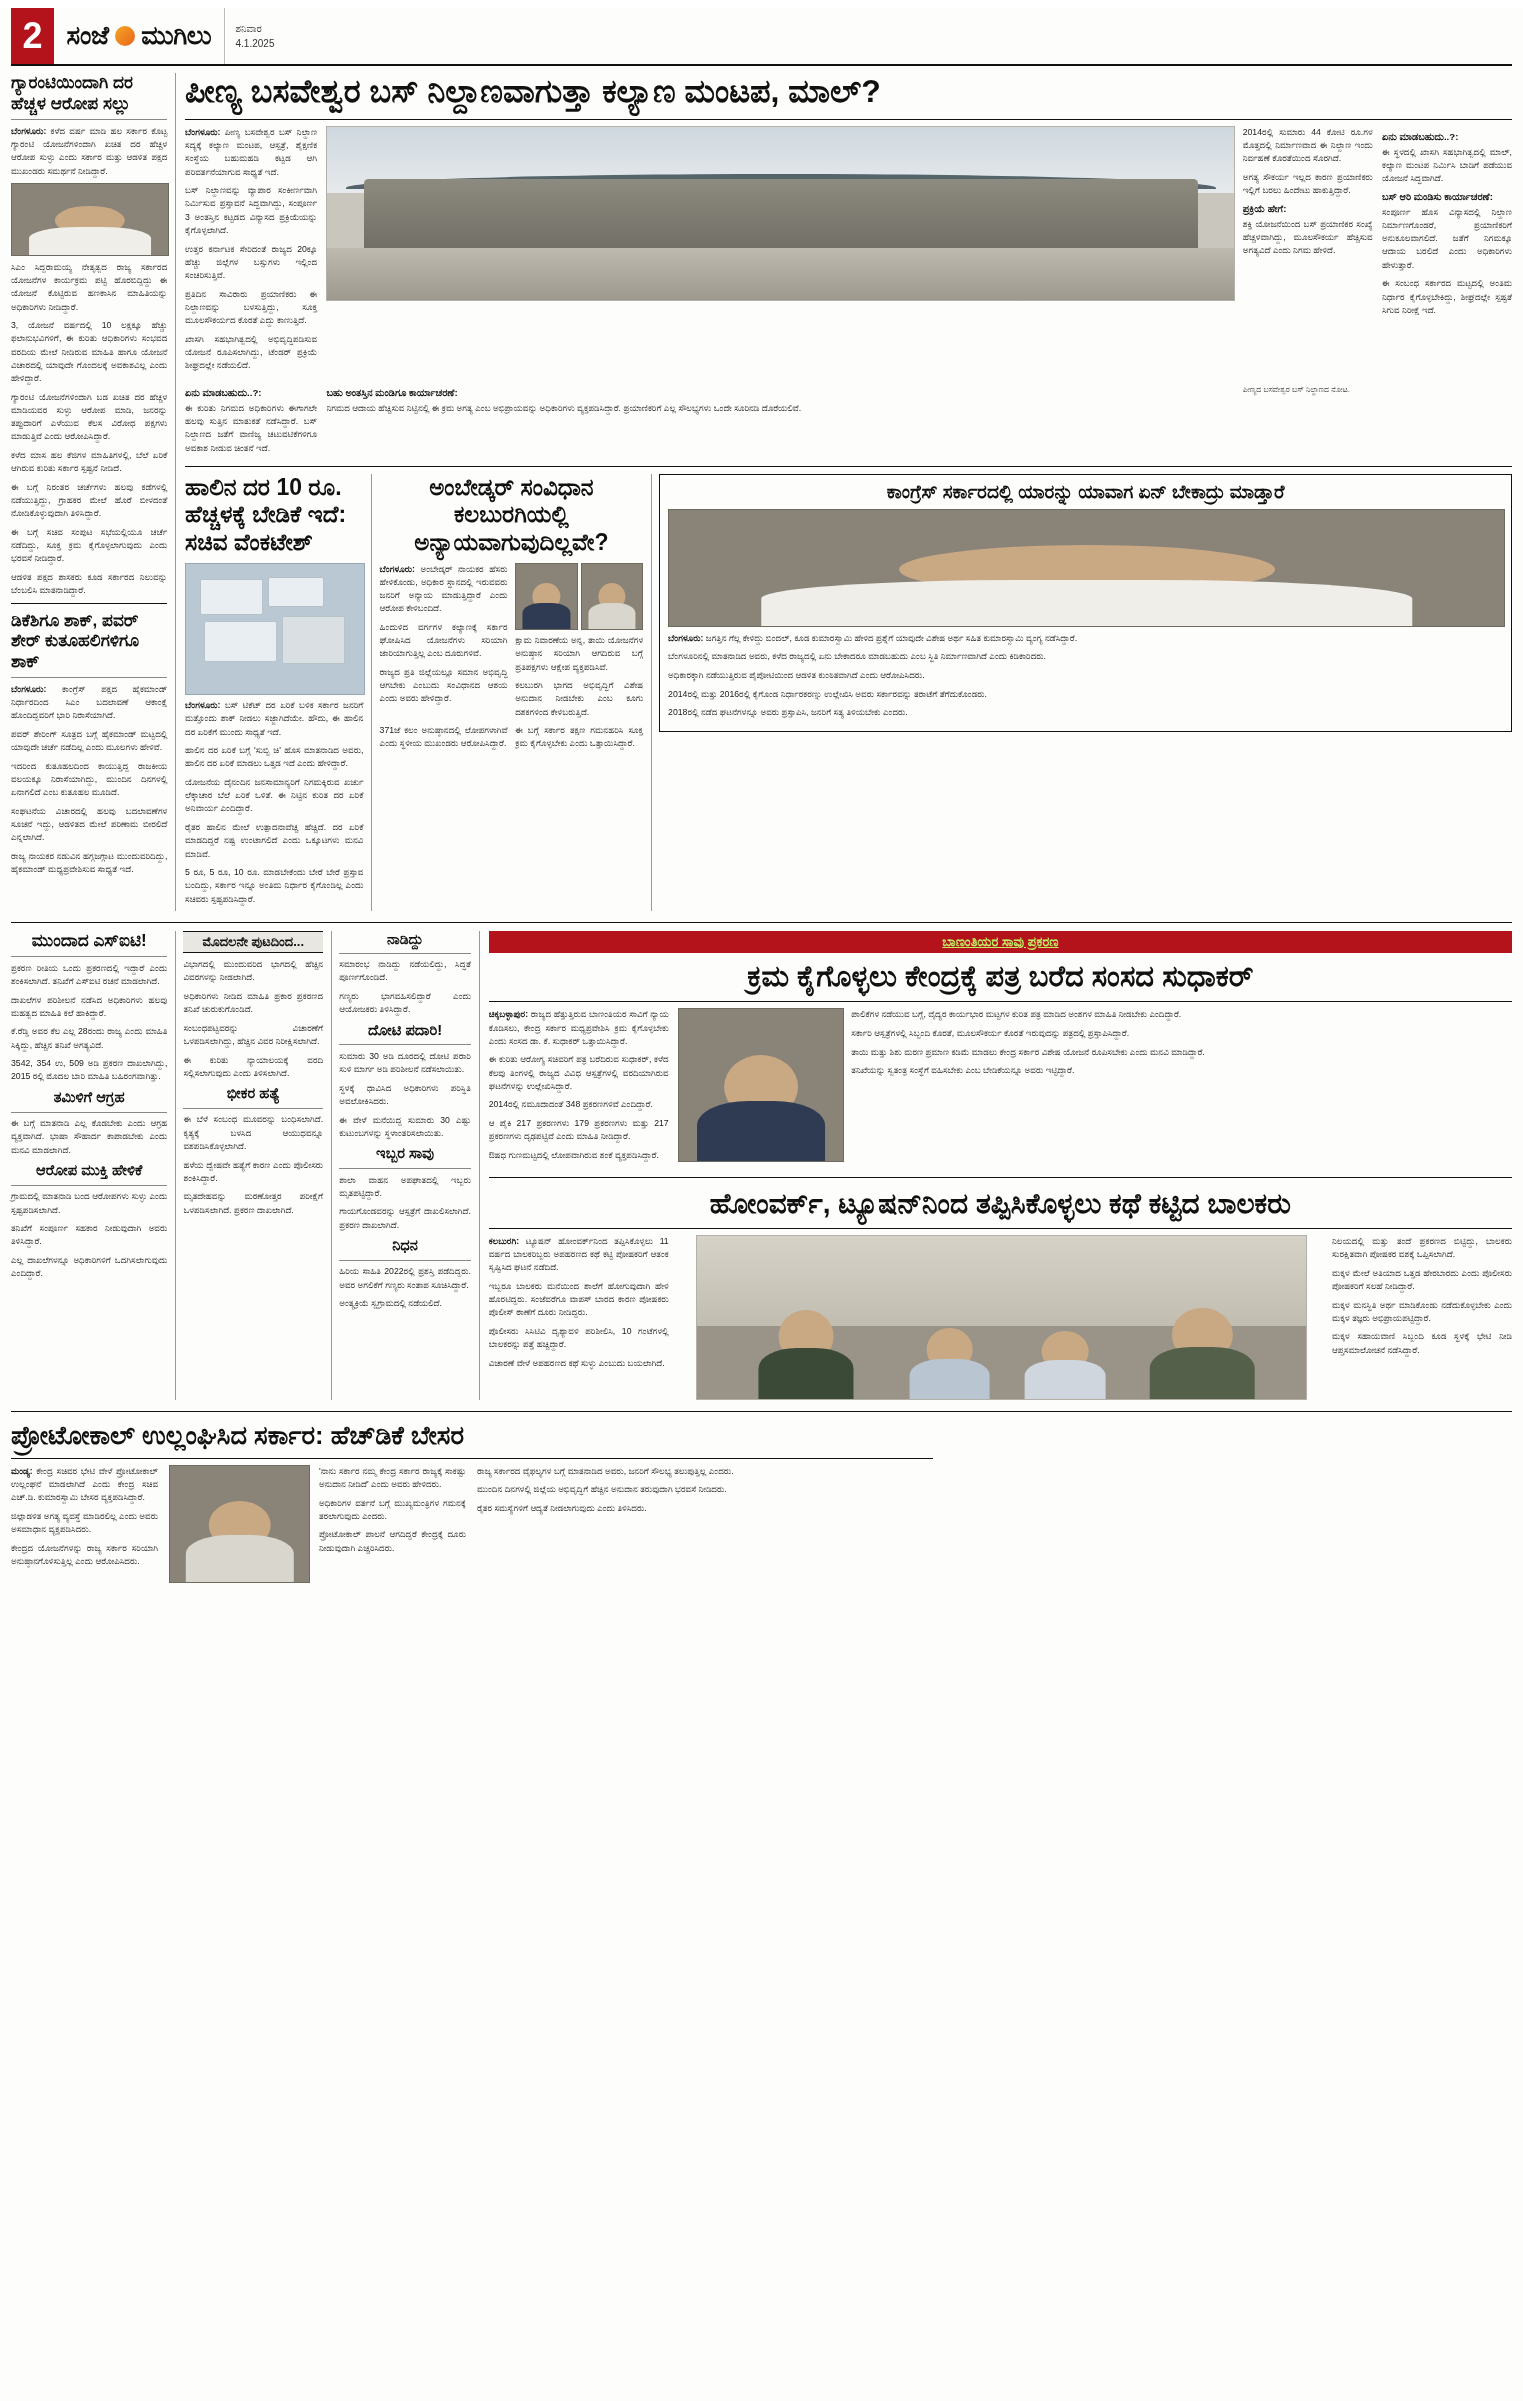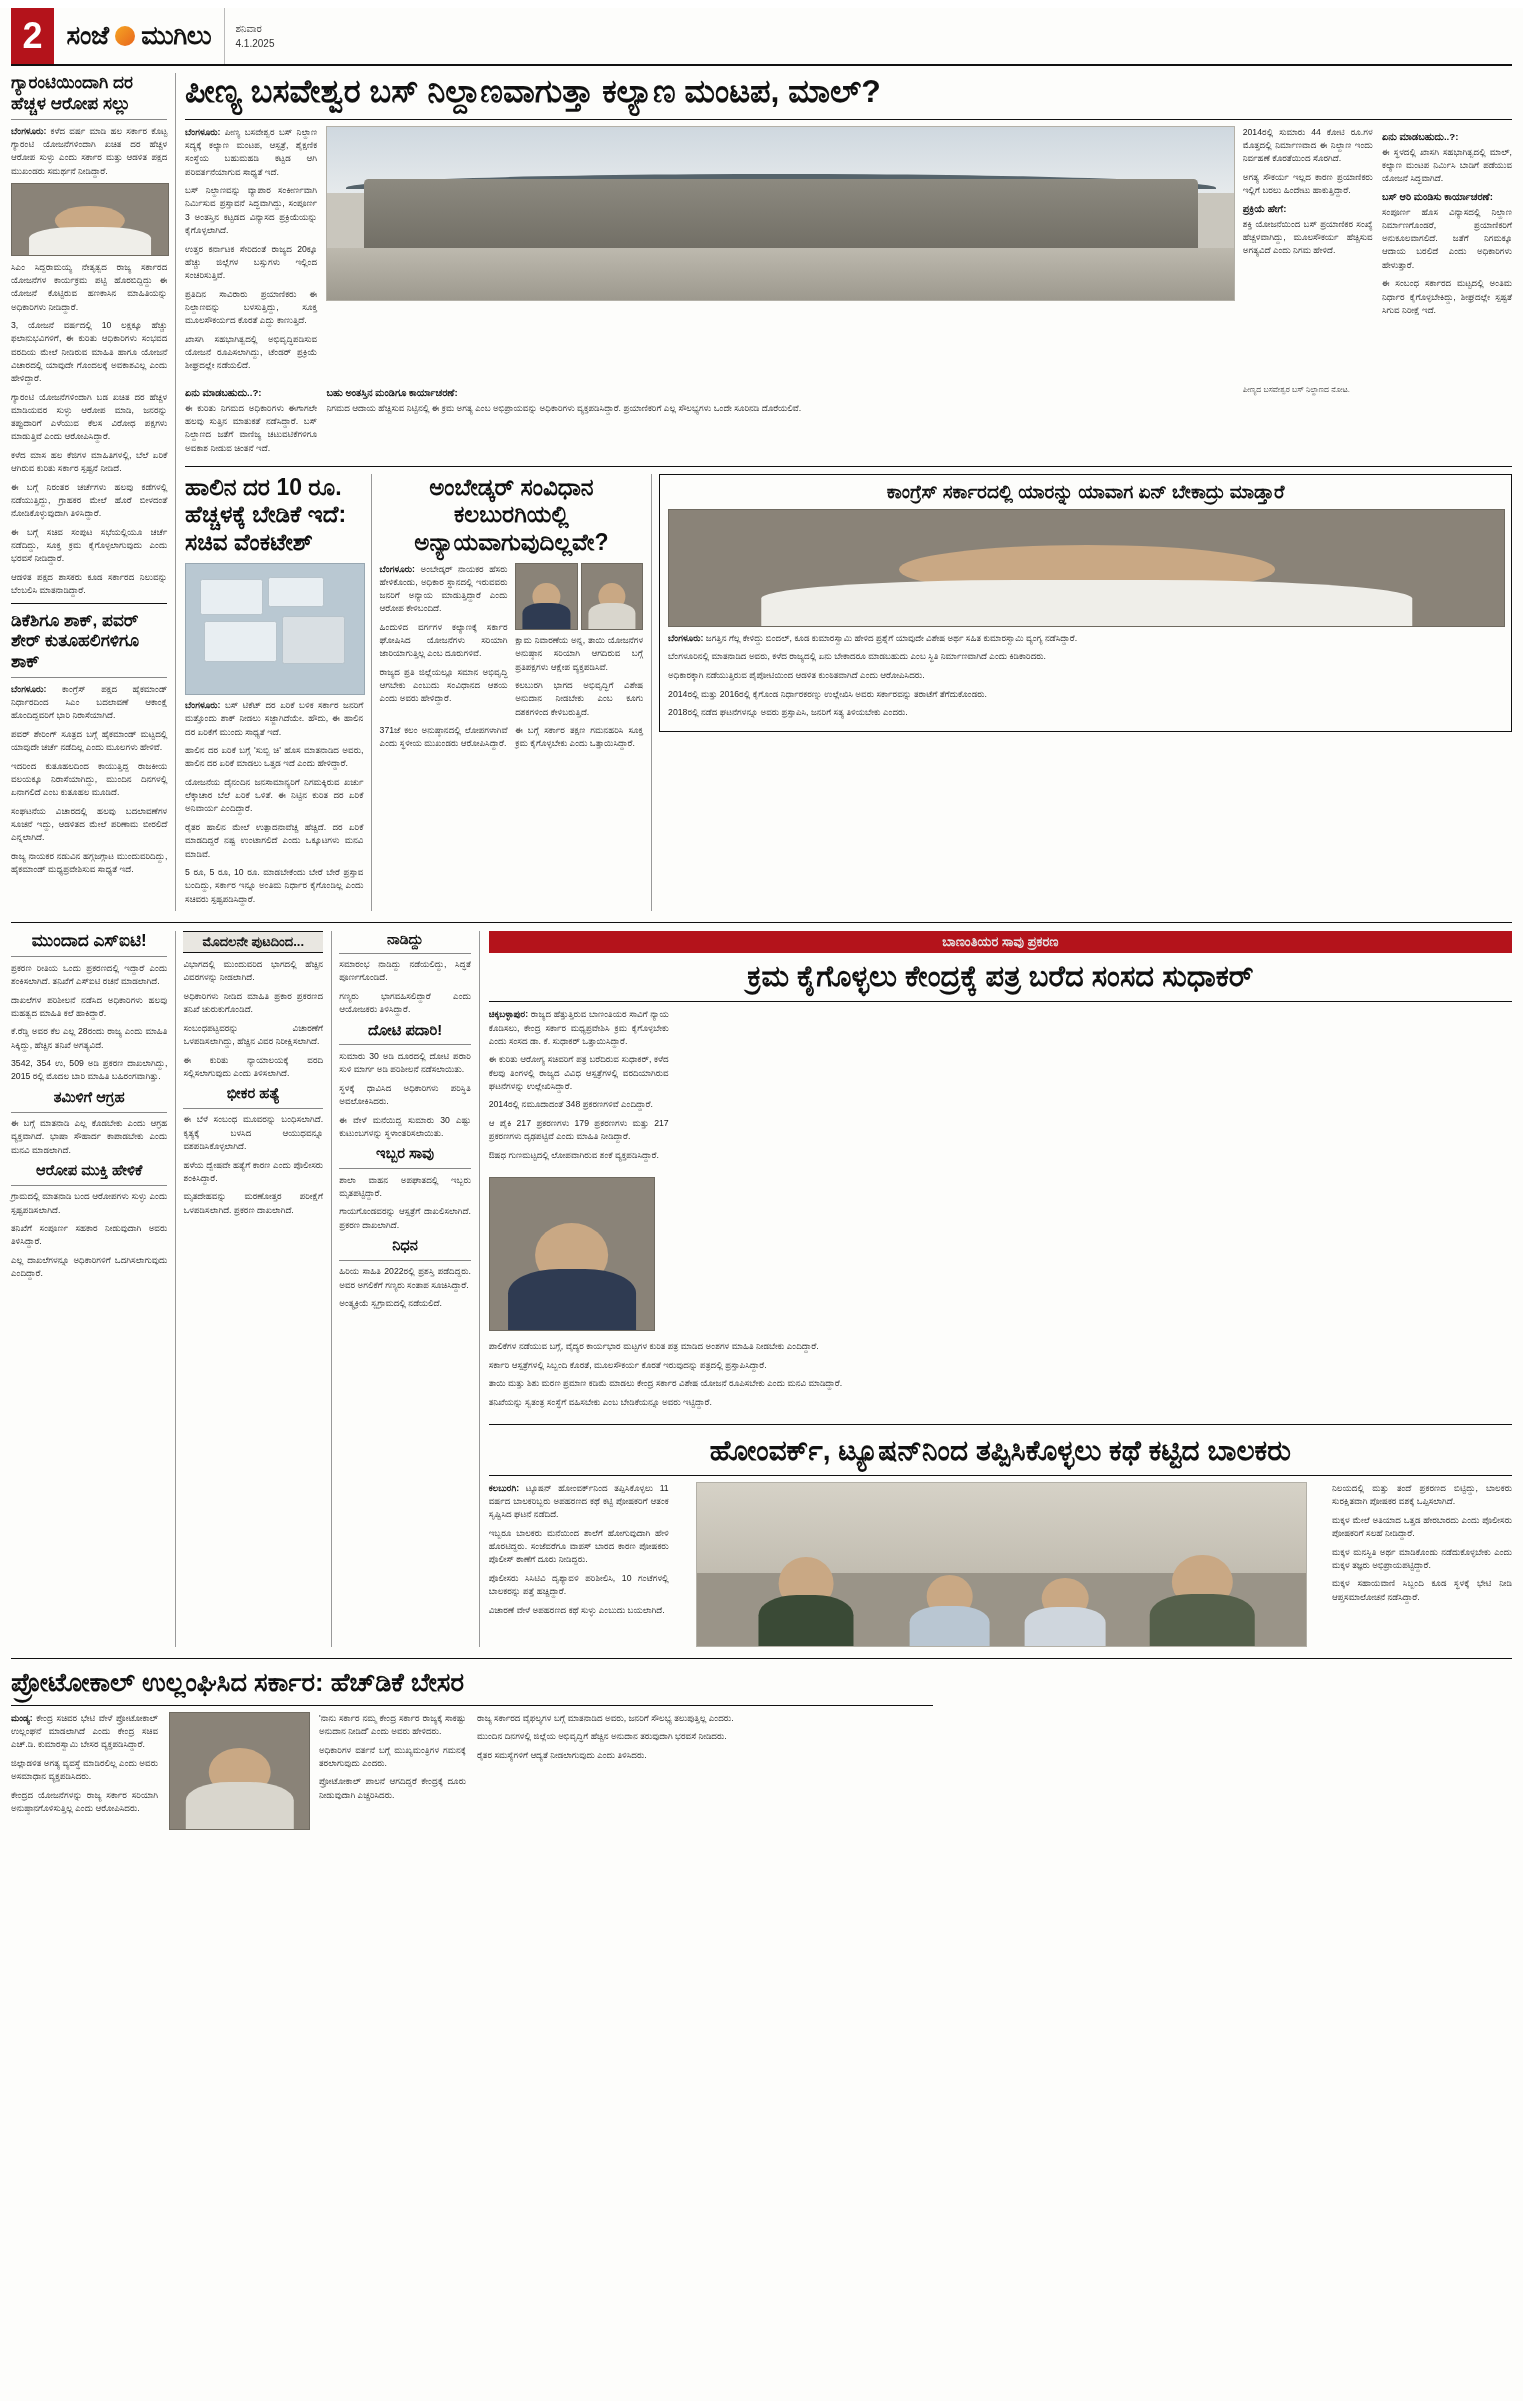--- a/index.html
+++ b/index.html
@@ -114,26 +114,27 @@
     color:#444;
     margin-top:2.3px;
   }
   .boxed{
     border:0.8px solid #111;
     padding:6.2px 7.7px;
     box-sizing:border-box;
   }
   .tagbar{
     background:#b4131b;
-    color:#e5e5e5;
+    color:#bef264;
     font-size:13px;
     font-weight:bold;
     text-align:center;
     padding:3.1px 4.6px;
     margin-bottom:6.2px;
+    text-decoration:underline;
   }
   .portrait{
     background:#8a8378;
     border:0.8px solid #6f6a60;
     position:relative;
     overflow:hidden;
   }
   .portrait .face{
     position:absolute;left:50%;top:30%;width:45%;height:42%;
     transform:translateX(-50%);
@@ -427,21 +428,21 @@
       </div>
 
       <div class="colsep"></div>
 
       <div style="flex:1;padding-left:9.3px;box-sizing:border-box;">
 
         <div>
           <div class="tagbar">ಬಾಣಂತಿಯರ ಸಾವು ಪ್ರಕರಣ</div>
           <h1 class="head kan center" style="font-size:29px;">ಕ್ರಮ ಕೈಗೊಳ್ಳಲು ಕೇಂದ್ರಕ್ಕೆ ಪತ್ರ ಬರೆದ ಸಂಸದ ಸುಧಾಕರ್</h1>
           <div class="hr-black"></div>
-          <div class="flexrow" style="gap:9.3px;flex-direction:column;">
+          <div class="flexrow" style="gap:9.3px;">
             <div style="width:180px;">
               <p class="body">
                 <span class="dateline">ಚಿಕ್ಕಬಳ್ಳಾಪುರ:</span>
                 <span>ರಾಜ್ಯದ ಹೆತ್ತುತ್ತಿರುವ ಬಾಣಂತಿಯರ ಸಾವಿಗೆ ನ್ಯಾಯ ಕೊಡಿಸಲು, ಕೇಂದ್ರ ಸರ್ಕಾರ ಮಧ್ಯಪ್ರವೇಶಿಸಿ ಕ್ರಮ ಕೈಗೊಳ್ಳಬೇಕು ಎಂದು ಸಂಸದ ಡಾ. ಕೆ. ಸುಧಾಕರ್ ಒತ್ತಾಯಿಸಿದ್ದಾರೆ.</span>
               </p>
               <p class="body">ಈ ಕುರಿತು ಆರೋಗ್ಯ ಸಚಿವರಿಗೆ ಪತ್ರ ಬರೆದಿರುವ ಸುಧಾಕರ್, ಕಳೆದ ಕೆಲವು ತಿಂಗಳಲ್ಲಿ ರಾಜ್ಯದ ವಿವಿಧ ಆಸ್ಪತ್ರೆಗಳಲ್ಲಿ ವರದಿಯಾಗಿರುವ ಘಟನೆಗಳನ್ನು ಉಲ್ಲೇಖಿಸಿದ್ದಾರೆ.</p>
               <p class="body">2014ರಲ್ಲಿ ನಮೂದಾದಂತೆ 348 ಪ್ರಕರಣಗಳಿವೆ ಎಂದಿದ್ದಾರೆ.</p>
               <p class="body">ಆ ಪೈಕಿ 217 ಪ್ರಕರಣಗಳು 179 ಪ್ರಕರಣಗಳು ಮತ್ತು 217 ಪ್ರಕರಣಗಳು ದೃಢಪಟ್ಟಿವೆ ಎಂದು ಮಾಹಿತಿ ನೀಡಿದ್ದಾರೆ.</p>
               <p class="body">ಔಷಧ ಗುಣಮಟ್ಟದಲ್ಲಿ ಲೋಪವಾಗಿರುವ ಶಂಕೆ ವ್ಯಕ್ತಪಡಿಸಿದ್ದಾರೆ.</p>
             </div>

